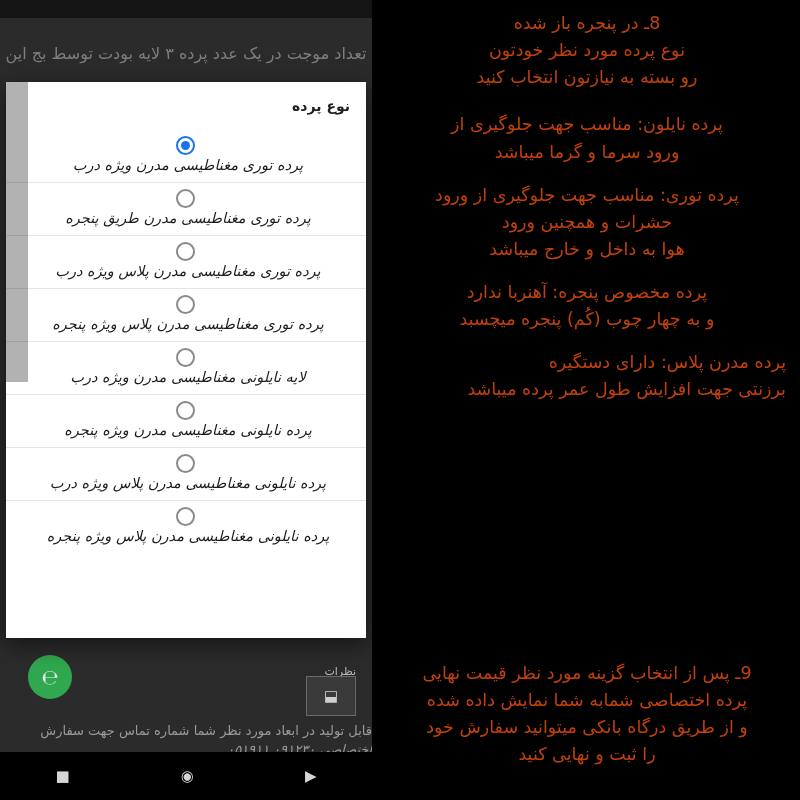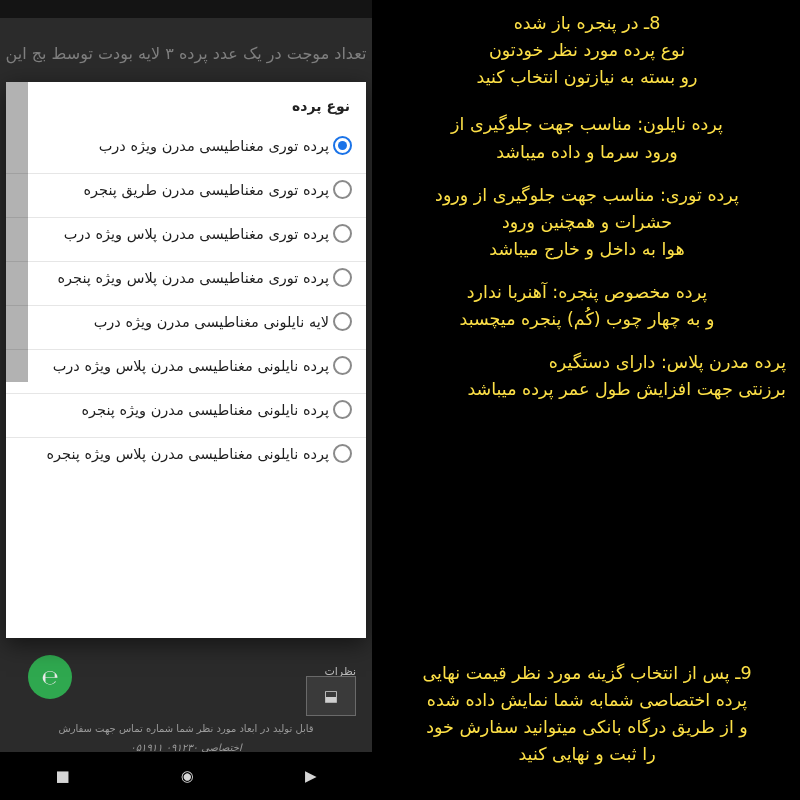--- a/index.html
+++ b/index.html
@@ -80,27 +80,28 @@
   }
   .dialog-list {
     position: absolute;
     top: 48px;
     right: 0; left: 0; bottom: 0;
     overflow: hidden;
     background: #fff;
   }
   .opt {
     display: flex;
-    flex-direction: row;
-    align-items: flex-start;
+    flex-direction: column;
+    align-items: center;
     min-height: 44px;
     padding: 6px 14px 6px 10px;
     box-sizing: border-box;
     border-bottom: 1px solid #e6e6e6;
     background: #fff;
+    font-style: italic;
   }
   .opt:last-child { border-bottom: none; }
   .opt-label {
     flex: 1;
     color: #1d1d1d;
     font-size: 14.5px;
     line-height: 1.45;
     text-align: right;
     padding-left: 10px;
     padding-right: 2px;
@@ -171,23 +172,22 @@
     background: #3a3a3a;
     display: flex;
     align-items: center;
     justify-content: center;
     color: #cfcfcf;
     font-size: 15px;
   }
   .footer-line {
     position: absolute;
     width: 100%;
-    text-align: center;
     color: #9a9a9a;
-    font-size: 10px;
+    font-size: 13px;
   }
   .f1 { top: 723px; }
   .f2 { top: 742px; font-style: italic; }
 
   .navbar {
     position: absolute;
     left: 0; right: 0;
     bottom: 0;
     height: 48px;
     background: #000;
@@ -224,21 +224,21 @@
   .panel-bottom {
     top: 648px;
     height: 146px;
     padding: 12px 8px 0 8px;
     box-sizing: border-box;
   }
   .para {
     font-size: 17.5px;
     line-height: 1.55;
     margin: 0 0 16px 0;
-    color: #fde047;
+    color: #c2410c;
     white-space: pre-line;
   }
   .para.first {
     margin-bottom: 20px;
   }
   .para.tight { margin-bottom: 14px; text-align: right; }
 </style>
 </head>
 <body>
 
@@ -277,25 +277,25 @@
         <div class="opt">
           <span class="radio"></span>
           <span class="opt-label">پرده توری مغناطیسی مدرن پلاس ویژه پنجره</span>
         </div>
         <div class="opt">
           <span class="radio"></span>
           <span class="opt-label">لایه نایلونی مغناطیسی مدرن ویژه درب</span>
         </div>
         <div class="opt">
           <span class="radio"></span>
+          <span class="opt-label">پرده نایلونی مغناطیسی مدرن ویژه پنجره</span>
+        </div>
+        <div class="opt">
+          <span class="radio"></span>
           <span class="opt-label">پرده نایلونی مغناطیسی مدرن پلاس ویژه درب</span>
-        </div>
-        <div class="opt">
-          <span class="radio"></span>
-          <span class="opt-label">پرده نایلونی مغناطیسی مدرن ویژه پنجره</span>
         </div>
         <div class="opt">
           <span class="radio"></span>
           <span class="opt-label">پرده نایلونی مغناطیسی مدرن پلاس ویژه پنجره</span>
         </div>
 
       </div>
       <div class="shade"></div>
     </div>
 
@@ -306,21 +306,21 @@
     </div>
   </div>
 
   <div class="right">
 
     <div class="panel panel-top">
       <p class="para first">8ـ در پنجره باز شده
 نوع پرده مورد نظر خودتون
 رو بسته به نیازتون انتخاب کنید</p>
       <p class="para">پرده نایلون: مناسب جهت جلوگیری از
-ورود سرما و داده میباشد</p>
+ورود سرما و گرما میباشد</p>
       <p class="para">پرده توری: مناسب جهت جلوگیری از ورود
 حشرات و همچنین ورود
 هوا به داخل و خارج میباشد</p>
       <p class="para">پرده مخصوص پنجره: آهنربا ندارد
 و به چهار چوب (کُم) پنجره میچسبد</p>
       <p class="para tight">پرده مدرن پلاس: دارای دستگیره
 برزنتی جهت افزایش طول عمر پرده میباشد</p>
     </div>
 
     <div class="panel panel-bottom">

